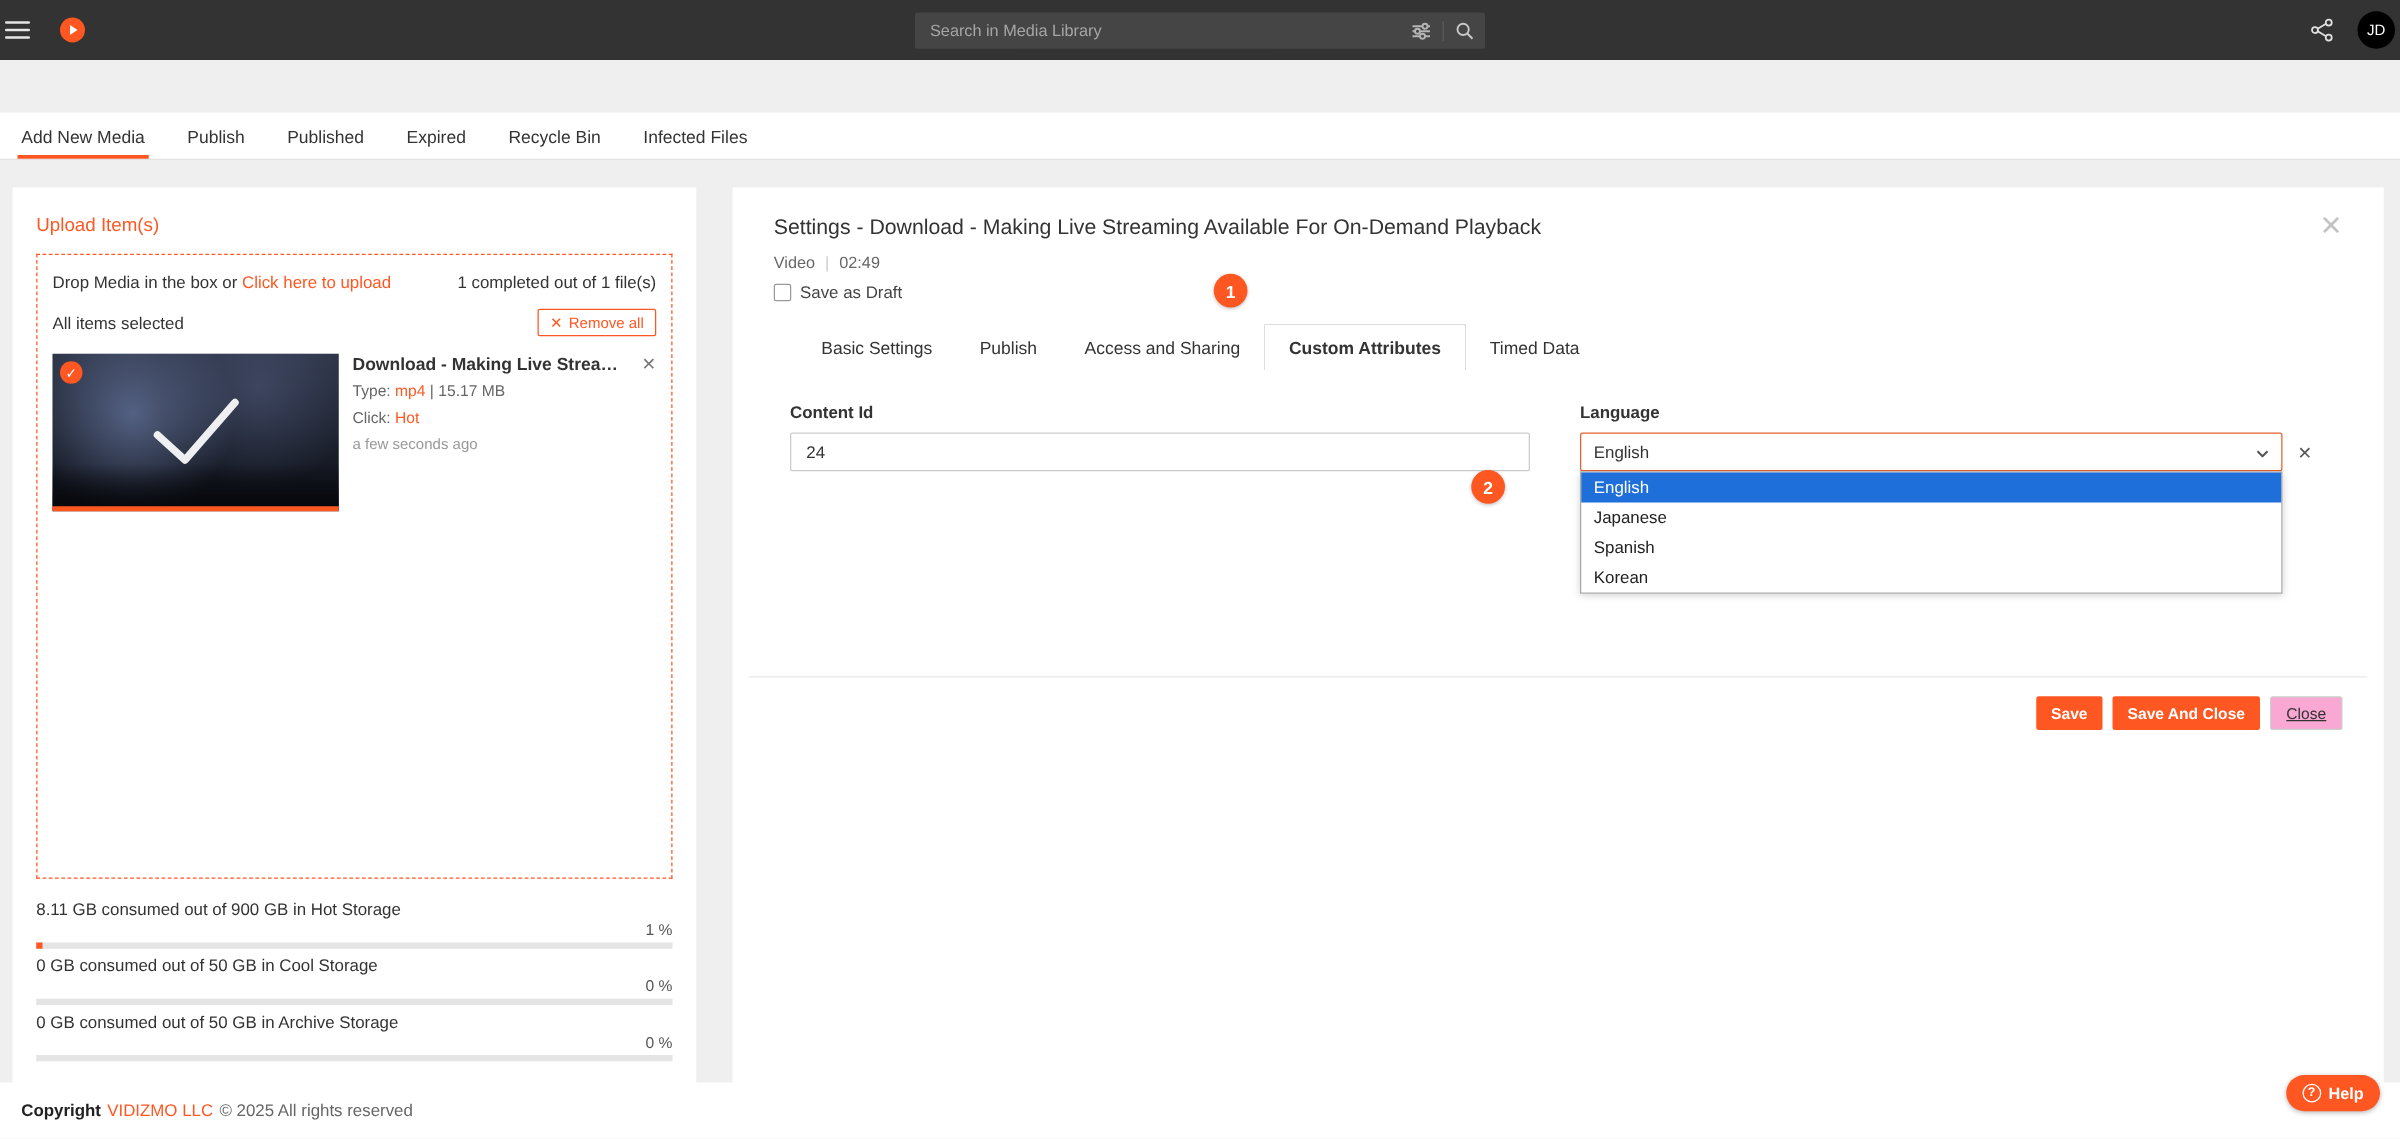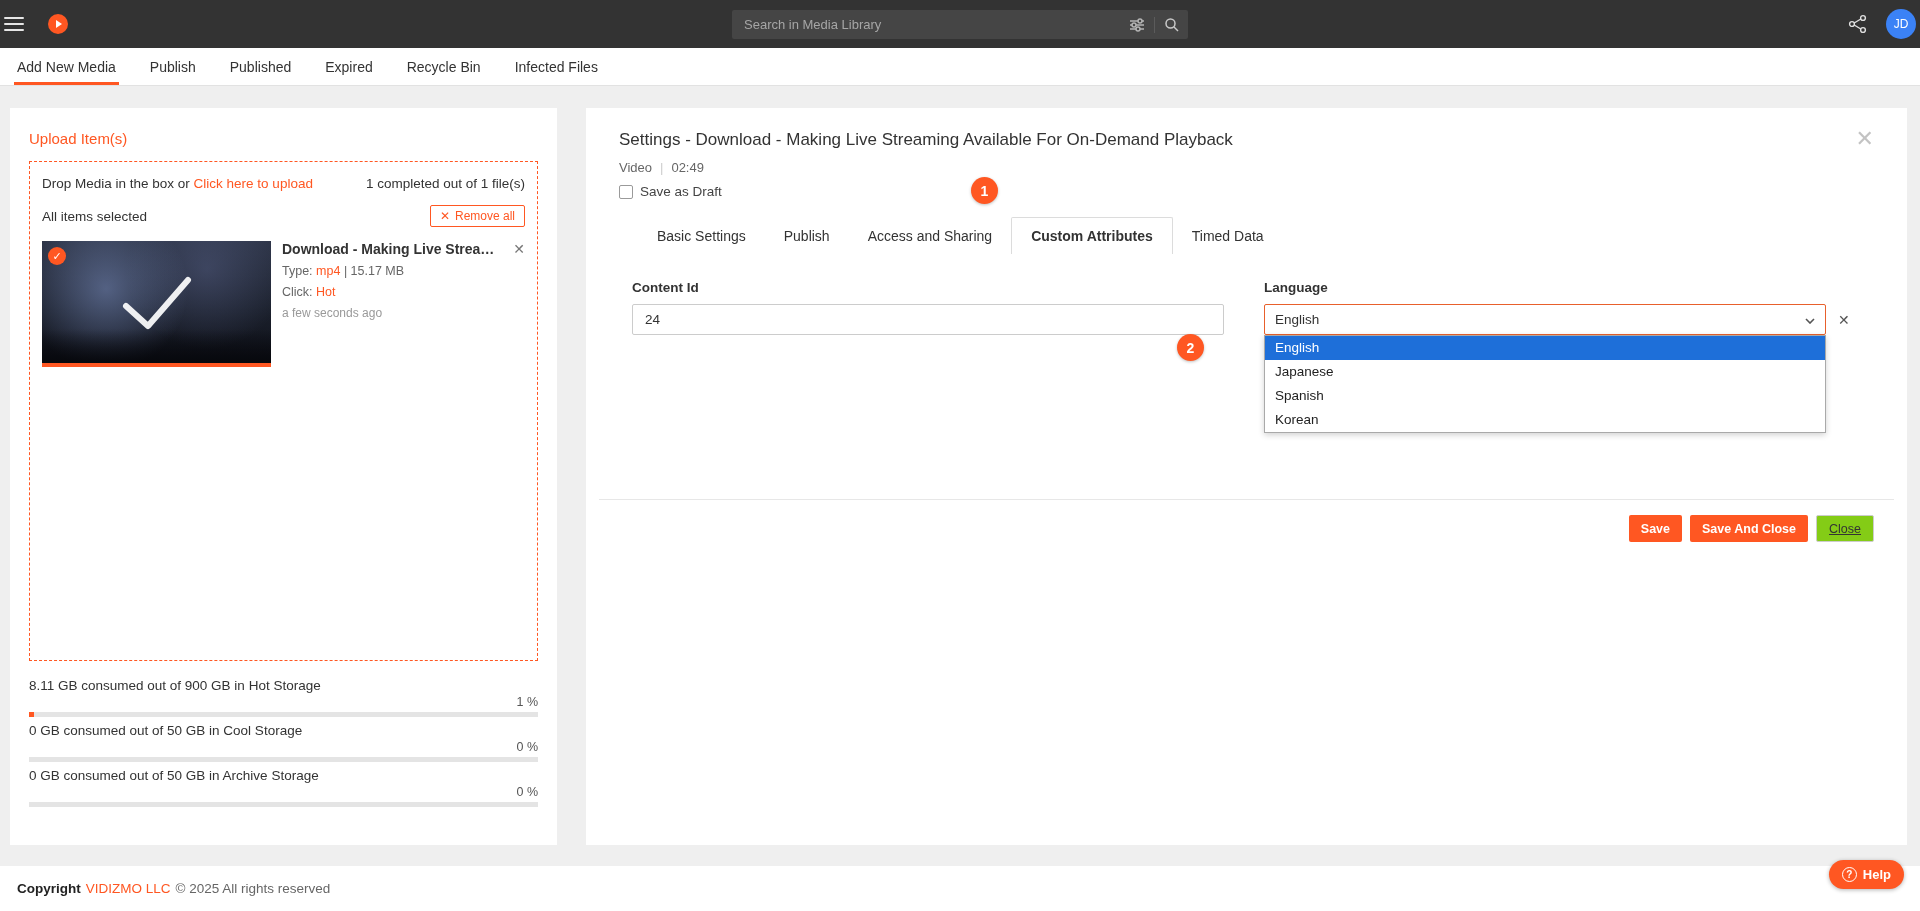--- a/index.html
+++ b/index.html
@@ -12,24 +12,24 @@
   .hamburger span { display:block; height:2px; background:#e6e6e6; border-radius:1px; }
   .logo { width:20px; height:20px; border-radius:50%; background:#ff5722; margin-left:24px; display:flex; align-items:center; justify-content:center; cursor:pointer; }
   .logo i { display:block; width:0; height:0; border-left:6px solid #fff; border-top:4px solid transparent; border-bottom:4px solid transparent; margin-left:2px; }
   .search-box { position:absolute; left:50%; top:10px; transform:translateX(-50%); width:456px; height:29px; background:#454545; border-radius:2px; display:flex; align-items:center; }
   .search-box input { flex:1; background:transparent; border:none; outline:none; color:#ddd; font-size:13px; padding:0 12px; font-family:inherit; }
   .search-box input::placeholder { color:#a6a6a6; }
   .sb-icon { padding:0 9px; display:flex; align-items:center; height:100%; cursor:pointer; }
   .sb-divider { width:1px; height:16px; background:#5b5b5b; }
   .topbar-right { margin-left:auto; display:flex; align-items:center; gap:18px; }
   .icon-btn { display:flex; align-items:center; cursor:pointer; }
-  .avatar { width:30px; height:30px; border-radius:50%; background:#3b82f6; color:#fff; font-size:12px; display:flex; align-items:center; justify-content:center; cursor:pointer; }
-
-  
-  .navtabs { height:38px; background:#fff; border-bottom:1px solid #e2e2e2; display:flex; }
+  .avatar { width:30px; height:30px; border-radius:50%; background:#000000; color:#fff; font-size:12px; display:flex; align-items:center; justify-content:center; cursor:pointer; }
+
+  
+  .navtabs { height:38px; background:#fff; border-bottom:1px solid #e2e2e2; display:flex;margin-top:42px; }
   .navtab { padding:0 17px; display:flex; align-items:center; font-size:14px; color:#333; cursor:pointer; position:relative; }
   .navtab.active::after { content:""; position:absolute; bottom:0; left:14px; right:14px; height:3px; background:#ff5722; }
 
   
   .main { display:flex; padding:22px 13px 0 10px; gap:29px; height:759px; align-items:stretch; }
   .card { background:#fff; }
 
   
   .left-card { width:606px; padding:22px 19px 0; }
   .upload-title { color:#ff5722; font-size:15px; }
@@ -85,21 +85,21 @@
   .select-wrap { position:relative; width:562px; }
   .select-box { height:31px; border:1px solid #e8602c; border-radius:2px; background:#fff; display:flex; align-items:center; justify-content:space-between; padding:0 10px; font-size:13.5px; color:#333; cursor:pointer; }
   .clear-x { margin-left:12px; font-size:14px; color:#555; cursor:pointer; }
   .dropdown { position:absolute; top:31px; left:0; width:100%; background:#fff; border:1px solid #a9a9a9; box-shadow:0 2px 6px rgba(0,0,0,.18); z-index:10; }
   .dd-option { height:24px; line-height:24px; padding:0 10px; font-size:13.5px; color:#222; cursor:pointer; }
   .dd-option.selected { background:#1e6fd9; color:#fff; }
   .hr { margin:164px -20px 0; border-top:1px solid #e7e7e7; }
   .actions { margin-top:15px; display:flex; justify-content:flex-end; gap:8px; }
   .btn { height:27px; padding:0 12px; border-radius:2px; font-size:12.5px; display:flex; align-items:center; cursor:pointer; font-family:inherit; border:none; }
   .btn-primary { background:#ff5722; color:#fff; font-weight:bold; }
-  .btn-light { background:#84cc16; color:#333; border:1px solid #ccc;text-decoration:underline; }
+  .btn-light { background:#f9a8d4; color:#333; border:1px solid #ccc;text-decoration:underline; }
 
   
   .footer { position:absolute; left:0; bottom:0; width:100%; height:45px; background:#fff; display:flex; align-items:center; padding:0 17px; font-size:13.5px; }
   .c-label { font-weight:bold; color:#222; }
   .c-company { color:#ff5722; margin-left:5px; cursor:pointer; }
   .c-rights { color:#666; margin-left:5px; }
   .help-btn { position:absolute; right:16px; bottom:22px; height:29px; background:#ff5722; color:#fff; border-radius:15px; display:flex; align-items:center; gap:6px; padding:0 13px; font-size:13px; font-weight:bold; cursor:pointer; box-shadow:0 1px 4px rgba(0,0,0,.3); border:none; font-family:inherit; z-index:30; }
   .help-q { width:15px; height:15px; border-radius:50%; border:1.5px solid #fff; font-size:10px; display:flex; align-items:center; justify-content:center; }
 </style>
 </head>

